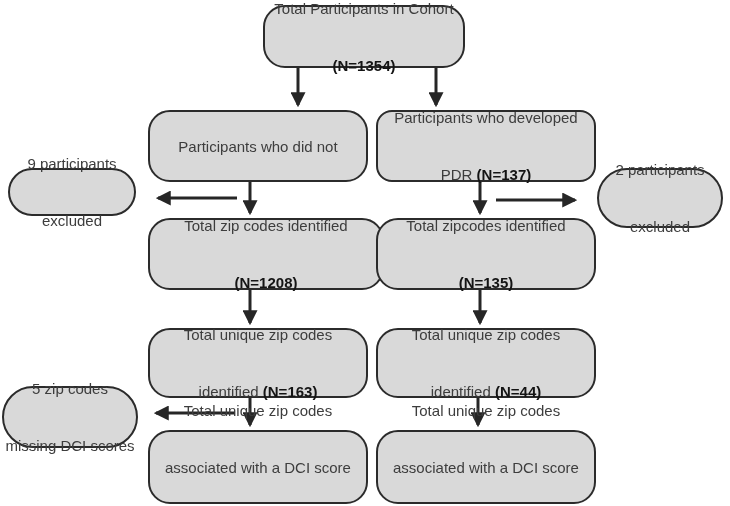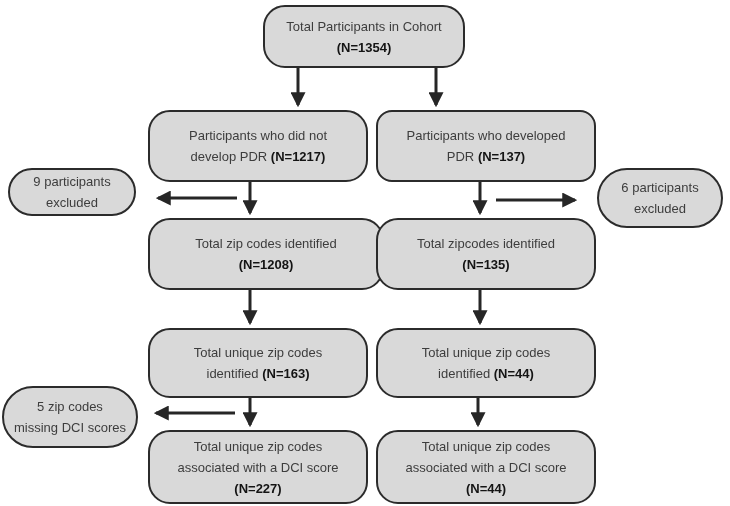--- a/index.html
+++ b/index.html
@@ -15,23 +15,24 @@
     position: absolute;
     box-sizing: border-box;
     background: #d9d9d9;
     border: 2.5px solid #2b2b2b;
     display: flex;
     flex-direction: column;
     justify-content: center;
     align-items: center;
     text-align: center;
     color: #3d3d3d;
-    font-size: 13px;
+    font-size: 15px;
     line-height: 21px;
     z-index: 2;
+    gap: 36px;
   }
   .node b { color: #141414; font-weight: bold; }
   .box   { border-radius: 22px; }
   .oval  { border-radius: 999px; }
   #arrows {
     position: absolute;
     left: 0; top: 0;
     z-index: 1;
     pointer-events: none;
   }
@@ -61,35 +62,34 @@
     <line x1="235" y1="413" x2="156" y2="413" marker-end="url(#ah)"></line>
   </svg>
 
   <div class="node box" style="left:263px; top:5px; width:202px; height:63px;">
     <div><span>Total Participants in Cohort</span></div>
     <div><b>(N=1354)</b></div>
   </div>
 
   <div class="node box" style="left:148px; top:110px; width:220px; height:72px;text-align:center;">
     <div><span>Participants who did not</span></div>
-    <div><span>develop PDR</span>&nbsp;<b>(N=1217)</b></div>
   </div>
 
   <div class="node box" style="left:376px; top:110px; width:220px; height:72px;border-radius:16px;">
     <div><span>Participants who developed</span></div>
     <div><span>PDR</span>&nbsp;<b>(N=137)</b></div>
   </div>
 
   <div class="node oval" style="left:8px; top:168px; width:128px; height:48px;">
     <div><span>9 participants</span></div>
     <div><span>excluded</span></div>
   </div>
 
   <div class="node oval" style="left:597px; top:168px; width:126px; height:60px;">
-    <div><span>6 participants</span></div>
+    <div><span>2 participants</span></div>
     <div><span>excluded</span></div>
   </div>
 
   <div class="node box" style="left:148px; top:218px; width:236px; height:72px;">
     <div><span>Total zip codes identified</span></div>
     <div><b>(N=1208)</b></div>
   </div>
 
   <div class="node box" style="left:376px; top:218px; width:220px; height:72px;">
     <div><span>Total zipcodes identified</span></div>

